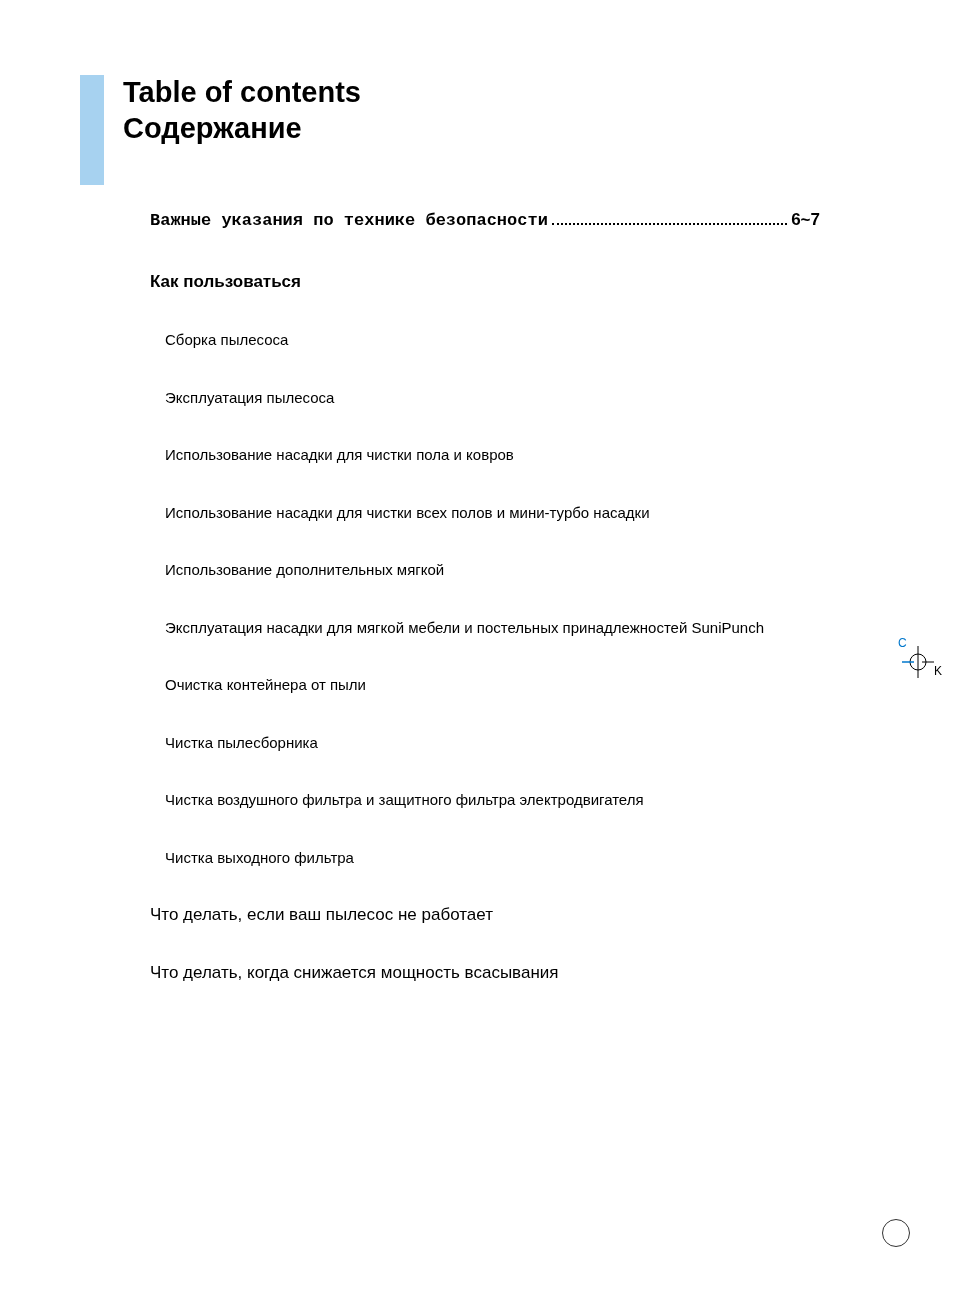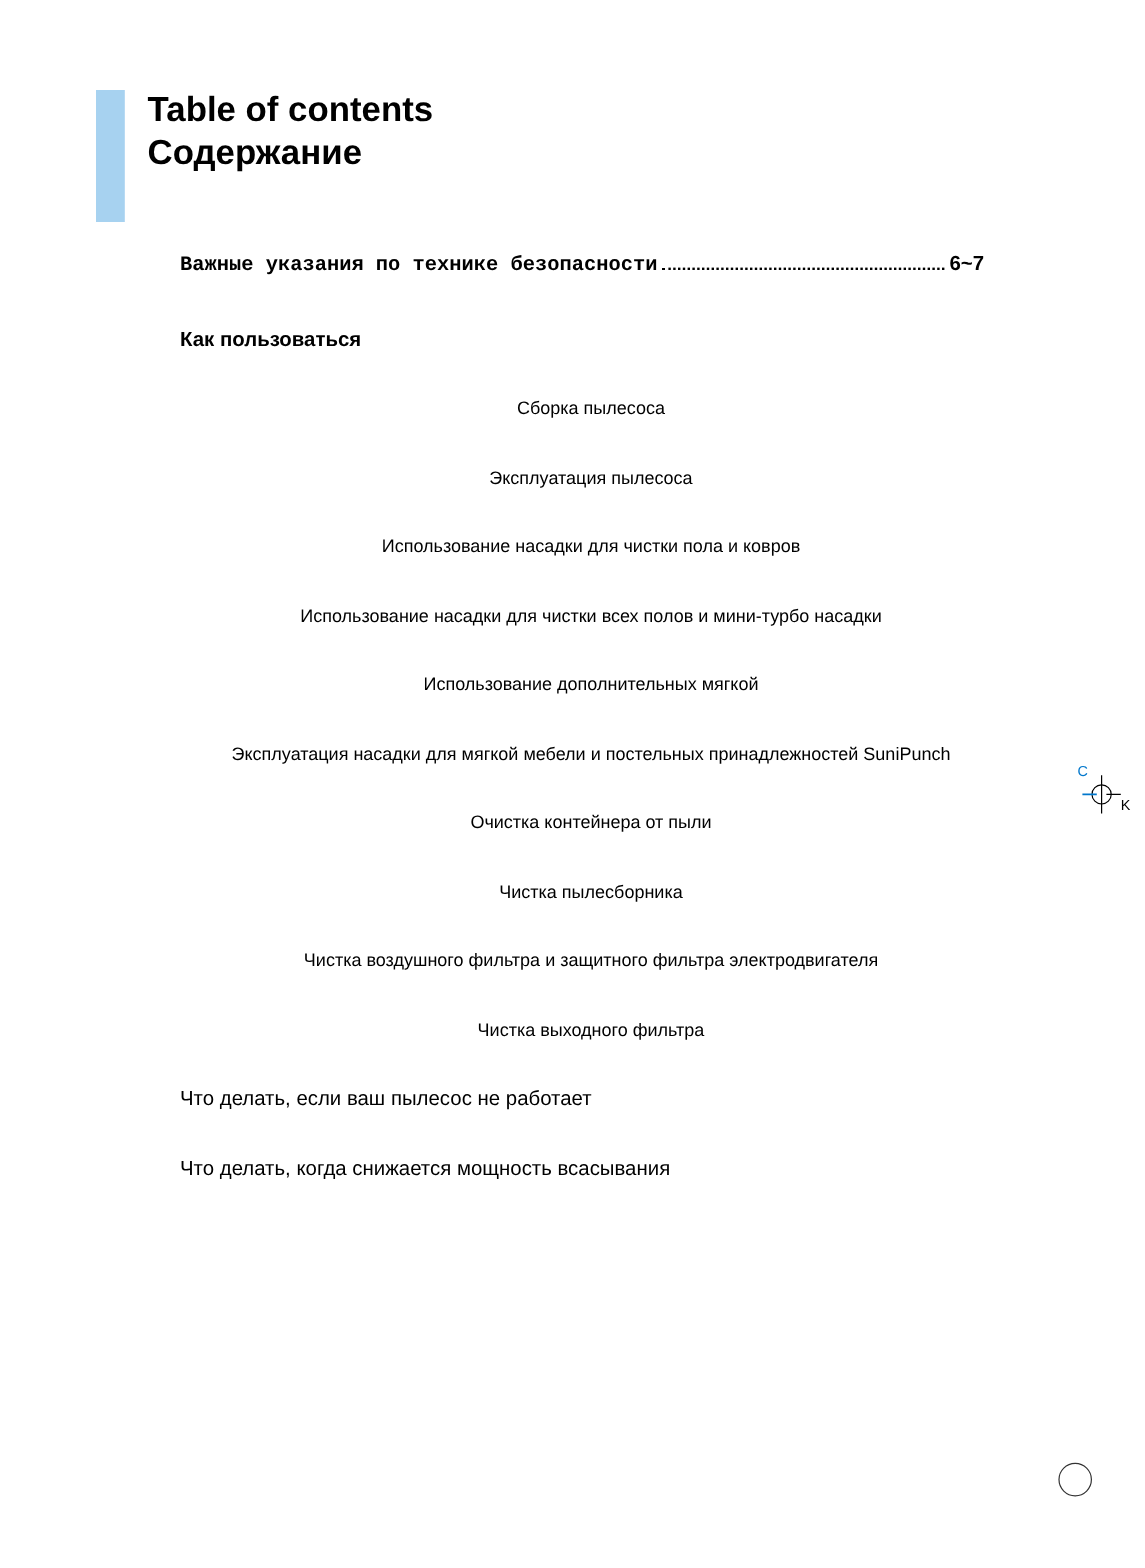--- a/index.html
+++ b/index.html
@@ -56,21 +56,20 @@
     height: 0.6em;
   }
   .toc-page { white-space: nowrap; }
   .section-heading {
     font-size: 17px;
     font-weight: bold;
     margin-bottom: 38px;
   }
   .sub-list {
     margin-left: 15px;
-    text-align: center;
   }
   .sub-item {
     font-size: 15px;
     font-weight: normal;
     margin-bottom: 38px;
     line-height: 1.3;
   }
   .bold-item {
     font-size: 17px;
     font-weight: normal;

